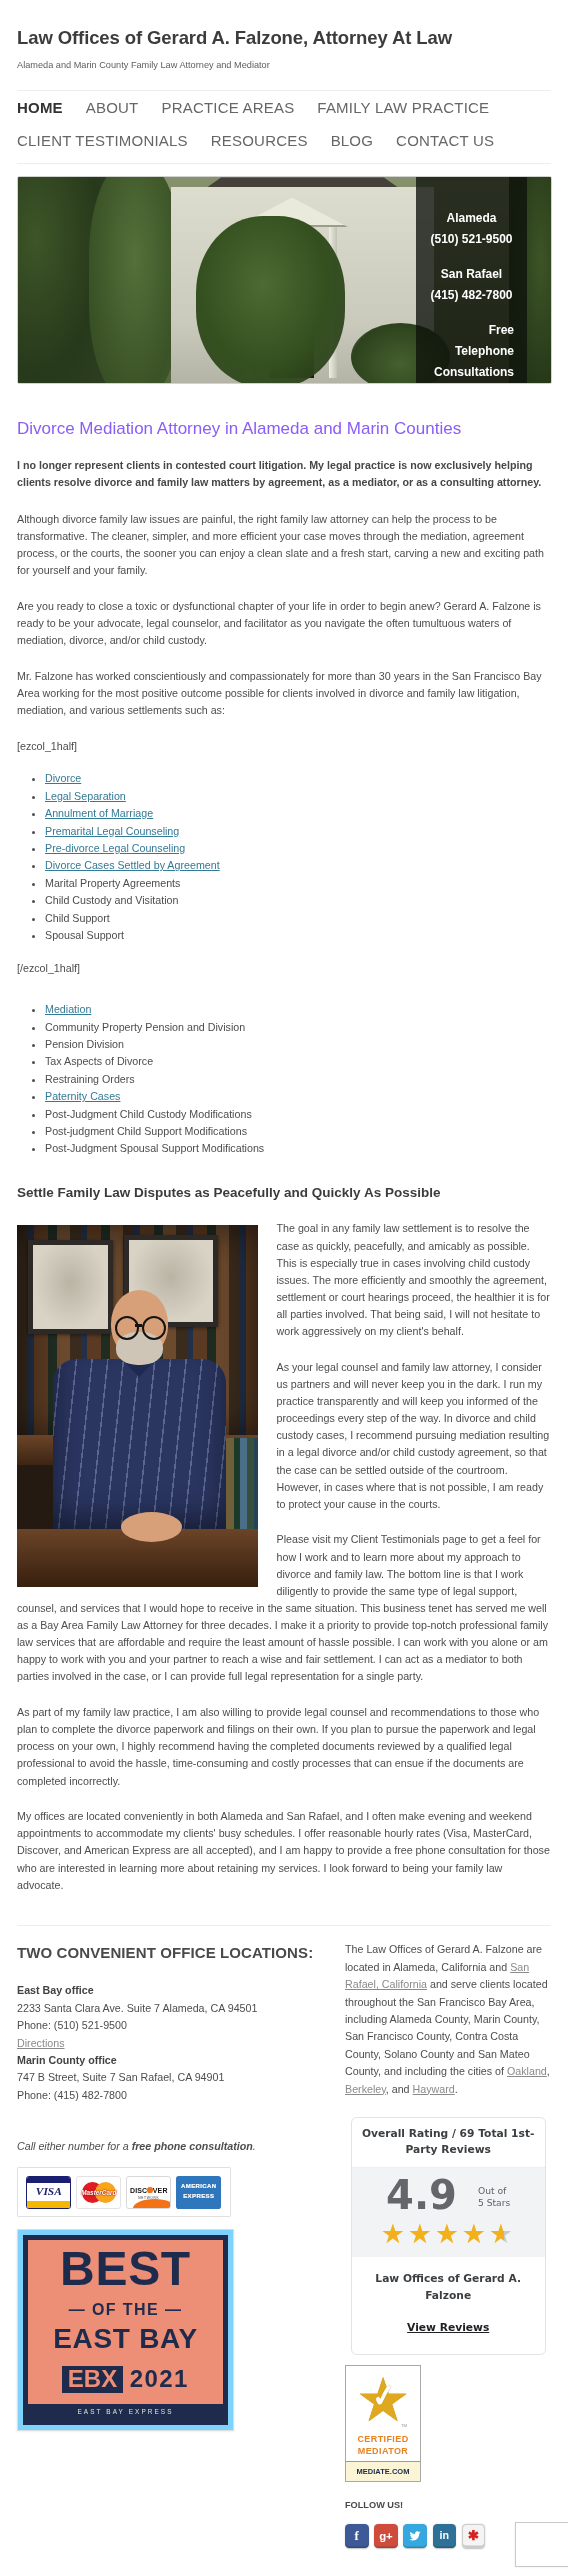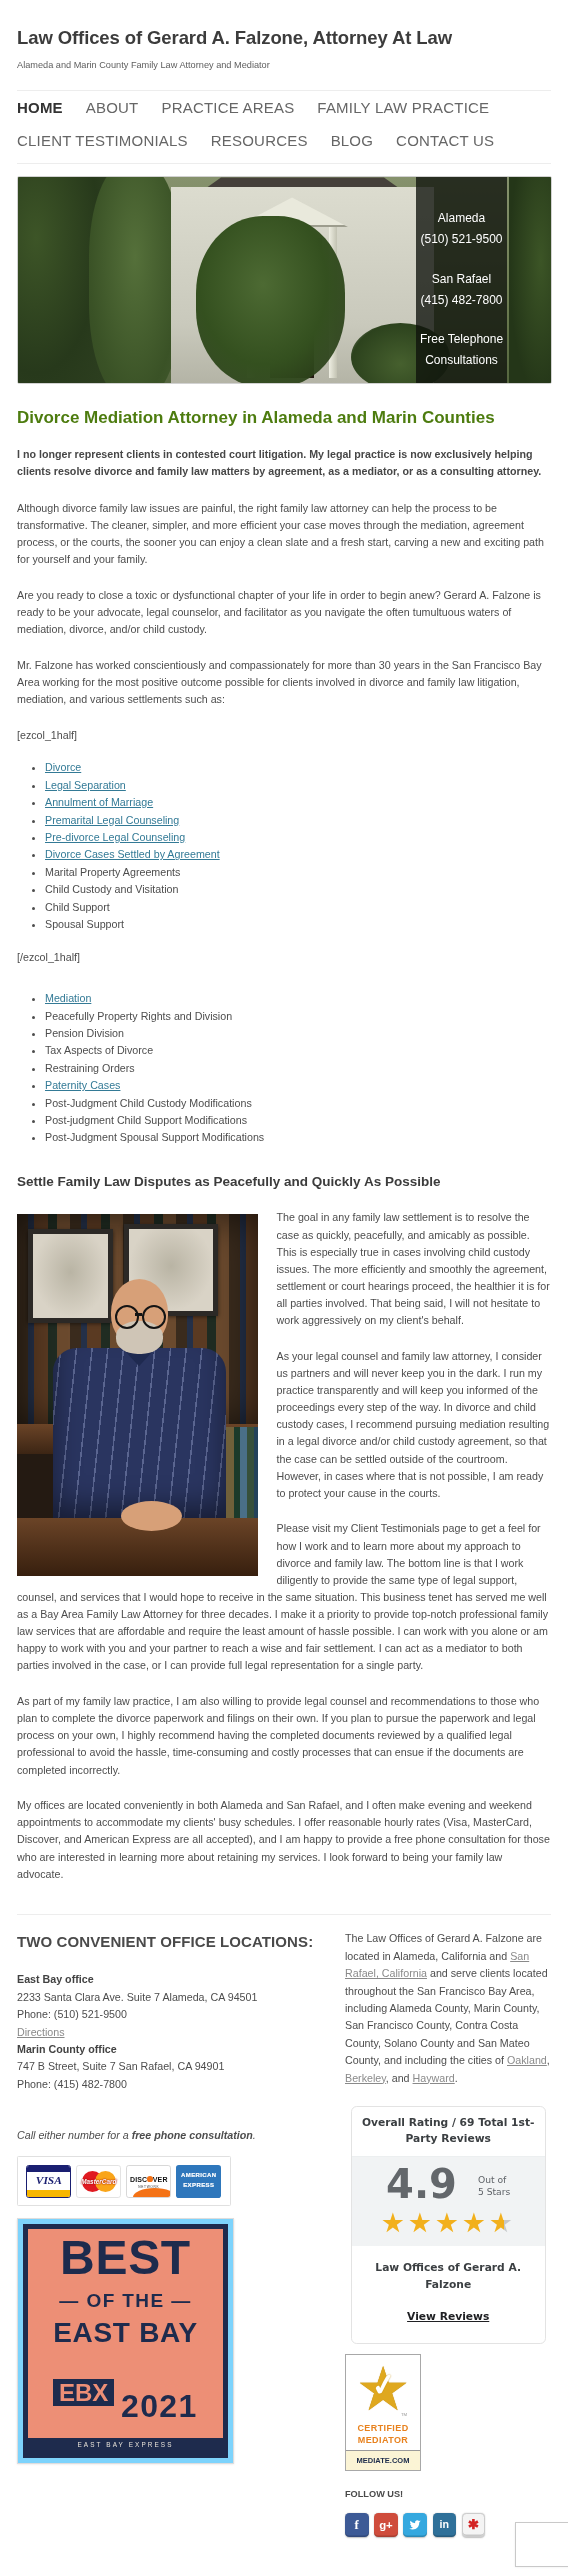--- a/index.html
+++ b/index.html
@@ -37,26 +37,26 @@
   .portrait{position:absolute;left:54px;top:23.5px;width:105px;height:161px;background:radial-gradient(ellipse at 50% 35%,#9a6a3e 0%,#6b4526 55%,#43291706 100%),linear-gradient(160deg,#7a4e2c,#452818);box-shadow:0 0 0 0.7px rgba(255,255,255,.35);}
   .portrait .p-head{position:absolute;left:31px;top:17px;width:44px;height:55px;border-radius:50% 50% 46% 46%;background:#d9a37a;}
   .portrait .p-beard{position:absolute;left:34px;top:50px;width:37px;height:30px;border-radius:46%;background:#d6ccc0;}
   .portrait .p-glass{position:absolute;top:40px;width:15.6px;height:15.6px;border:2.1px solid #1d1d1d;border-radius:50%;}
   .portrait .p-glass.g1{left:33px;} .portrait .p-glass.g2{left:55px;}
   .portrait .p-bridge{position:absolute;left:49px;top:45px;width:7px;height:2.1px;background:#1d1d1d;}
   .portrait .p-suit{position:absolute;left:5.7px;bottom:18.5px;width:94px;height:63px;background:#26262c;clip-path:polygon(0 100%,16% 20%,50% 0,84% 20%,100% 100%);}
   .portrait .p-shirt{position:absolute;left:42px;bottom:18.5px;width:21px;height:44px;background:#efefe8;clip-path:polygon(0 0,100% 0,50% 100%);}
   .portrait .p-tie{position:absolute;left:48px;bottom:18.5px;width:10px;height:41px;background:repeating-linear-gradient(135deg,#2c3550 0 2.8px,#8d93a8 2.8px 4.3px);clip-path:polygon(10% 0,90% 0,70% 100%,30% 100%);}
   .portrait .p-caption{position:absolute;left:0;bottom:0;width:100%;height:18.5px;background:#f5f3ec;color:#272727;font-family:"Liberation Serif",serif;font-size:7.8px;line-height:18.5px;text-align:center;letter-spacing:0.7px;}
-  .hero-overlay{position:absolute;left:398px;top:0;width:91px;height:100%;background:rgba(14,18,11,.78);color:#fff;display:flex;flex-direction:column;align-items:center;text-align:center;padding-top:31px;box-sizing:border-box;font-size:12px;}
+  .hero-overlay{position:absolute;left:398px;top:0;width:111px;height:100%;background:rgba(14,18,11,.78);color:#fff;display:flex;flex-direction:column;align-items:center;text-align:right;padding-top:31px;box-sizing:border-box;font-size:12px;font-weight:bold;}
   .hero-overlay .ho-line{line-height:21px;}
   .hero-overlay .ho-gap{height:18.5px;}
 
   
-  .article-title{font-size:17px;font-weight:bold;color:#4d7c0f;margin:20px 0 14px;}
+  .article-title{font-size:17px;font-weight:normal;color:#8b5cf6;margin:31px 0 14px;}
   p.body-p{margin:0 0 18.5px;}
   p.lead{font-weight:bold;color:#474747;margin:0 0 20px;}
   .shortcode{margin:10px 0 15.6px;color:#4d4d4d;}
   ul.svc{list-style:disc;margin:0 0 15.6px;padding-left:28px;}
   ul.svc li{line-height:17.4px;color:#4d4d4d;}
   a.teal{color:#337a96;text-decoration:underline;}
   .shortcode.indent{padding-left:28px;margin:0 0 18.5px;}
   .section-title{font-size:13.5px;font-weight:bold;color:#3c3c3c;margin:24px 0 17px;}
 
   
@@ -102,25 +102,25 @@
   .disc .disc-word{font-size:7px;font-weight:bold;color:#111;margin-top:8.5px;letter-spacing:0.1px;}
   .disc .disc-o{display:inline-block;width:5.7px;height:5.7px;border-radius:50%;background:#f47216;}
   .disc .disc-sub{font-size:3.2px;color:#333;letter-spacing:0.7px;}
   .disc .swoosh{position:absolute;right:-5.7px;bottom:-10px;width:43px;height:18.5px;border-radius:50%;background:#f47216;}
   .ccard.amex{background:#2e77bc;color:#fff;display:flex;flex-direction:column;align-items:center;justify-content:center;}
   .amex span{font-size:6px;font-weight:bold;letter-spacing:0.4px;-webkit-text-stroke:0.2px #fff;}
 
   .ebx-wrap{width:205px;margin-top:11.4px;border:0.7px solid #ddd;background:#7dd3fc;padding:5px;box-shadow:0 0.7px 2.1px rgba(0,0,0,.12);}
   .ebx{background:#ed8f76;border:5px solid #1e2b4d;color:#1e2b4d;text-align:center;padding:7px 0 0;}
   .ebx .ebx-best{font-size:48px;font-weight:bold;line-height:.92;letter-spacing:0.7px;}
-  .ebx .ebx-ofthe{font-size:19px;font-weight:bold;letter-spacing:1.4px;margin-top:5.7px;}
+  .ebx .ebx-ofthe{font-size:16px;font-weight:bold;letter-spacing:1.4px;margin-top:5.7px;}
   .ebx .ebx-eastbay{font-size:28px;font-weight:bold;line-height:1;margin-top:2.8px;letter-spacing:0.7px;}
   .ebx .ebx-row{display:flex;align-items:center;justify-content:center;gap:7px;margin-top:7px;}
   .ebx .ebx-logo{background:#1e2b4d;color:#ed8f76;font-size:24px;font-weight:bold;padding:1.4px 5.7px;line-height:1;}
-  .ebx .ebx-year{font-size:32px;font-weight:bold;letter-spacing:1.4px;margin-top:27px;}
+  .ebx .ebx-year{font-size:24px;font-weight:bold;letter-spacing:1.4px;}
   .ebx .ebx-caption{background:#1e2b4d;color:#e9e4da;font-size:6.4px;letter-spacing:2.1px;padding:2.8px 0;margin-top:5.7px;}
 
   .fp{margin:0 0 18.5px;line-height:17.4px;}
   .review-box{border:0.7px solid #e3e3e3;border-radius:5.7px;margin-left:5.7px;width:195px;box-sizing:border-box;overflow:hidden;background:#fff;font-family:"DejaVu Sans",sans-serif;}
   .rv-head{padding:8.5px 7px;text-align:center;font-weight:bold;font-size:10.7px;color:#3b3f42;line-height:1.5;border-bottom:0.7px solid #eceff0;}
   .rv-gray{background:#f1f3f4;padding:7px 0 10px;text-align:center;}
   .rv-score-row{display:flex;align-items:flex-start;justify-content:center;gap:21px;}
   .rv-score{font-size:40px;font-weight:bold;color:#63676b;line-height:1;}
   .rv-outof{font-size:9.2px;color:#5f6368;text-align:left;line-height:1.35;padding-top:10px;}
   .rv-stars{margin-top:5.7px;font-size:27px;line-height:1;letter-spacing:2.8px;color:#f2b01c;white-space:nowrap;}
@@ -218,21 +218,21 @@
       <li>Marital Property Agreements</li>
       <li>Child Custody and Visitation</li>
       <li>Child Support</li>
       <li>Spousal Support</li>
     </ul>
 
     <div class="shortcode">[/ezcol_1half]</div>
 
     <ul class="svc" style="margin-top:24px;">
       <li><a class="teal">Mediation</a></li>
-      <li>Peacefully Property Rights and Division</li>
+      <li>Community Property Pension and Division</li>
       <li>Pension Division</li>
       <li>Tax Aspects of Divorce</li>
       <li>Restraining Orders</li>
       <li><a class="teal">Paternity Cases</a></li>
       <li>Post-Judgment Child Custody Modifications</li>
       <li>Post-judgment Child Support Modifications</li>
       <li>Post-Judgment Spousal Support Modifications</li>
     </ul>
 
     <h2 class="section-title">Settle Family Law Disputes as Peacefully and Quickly As Possible</h2>

